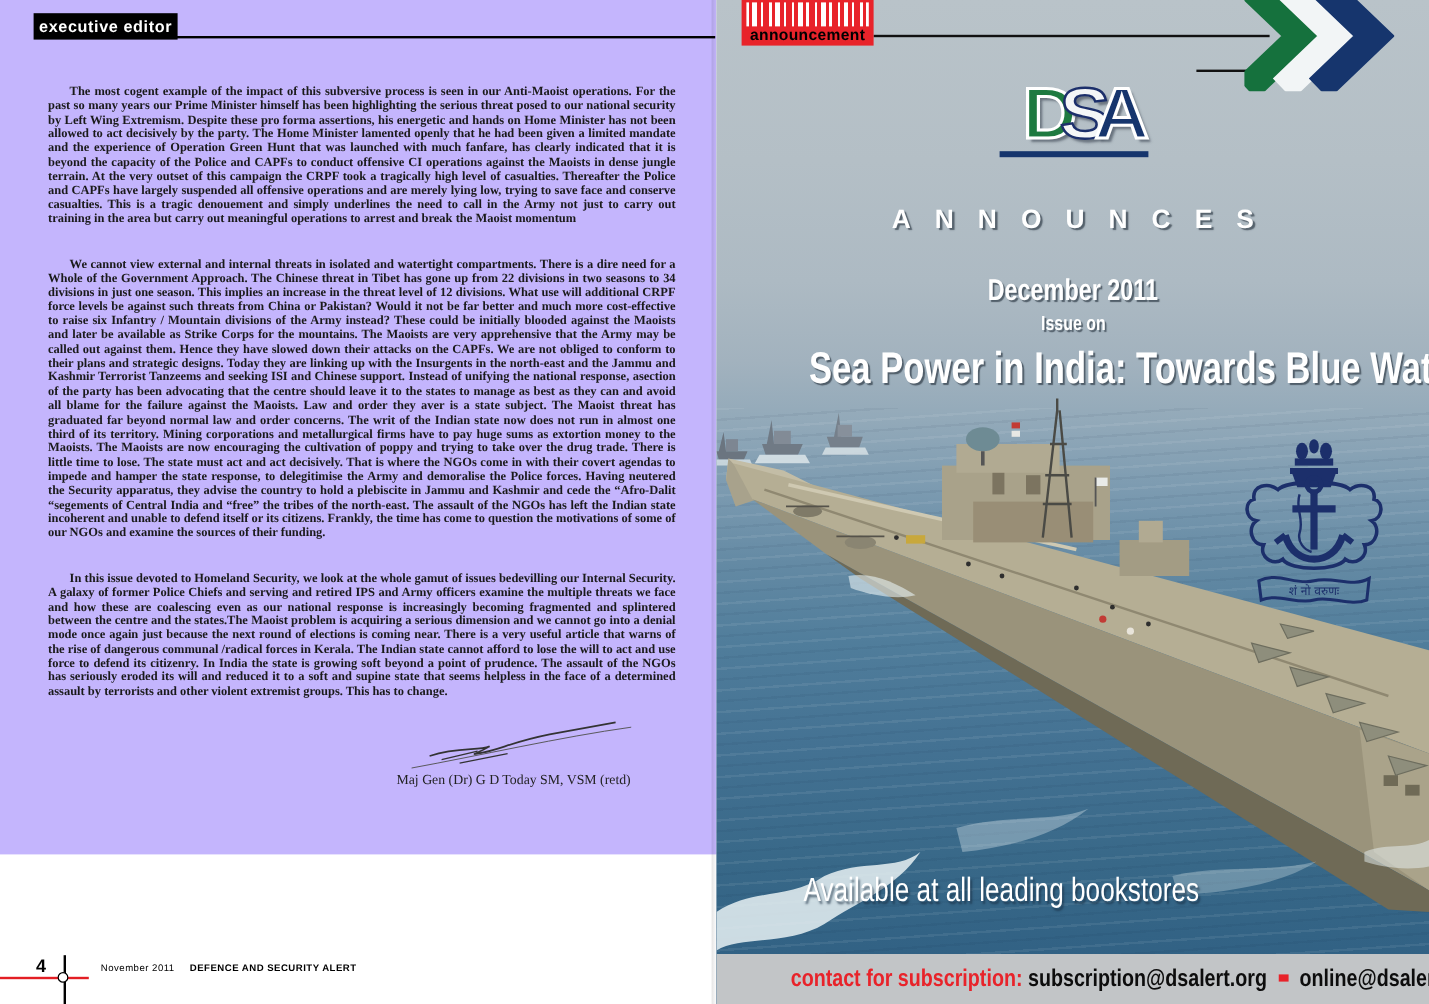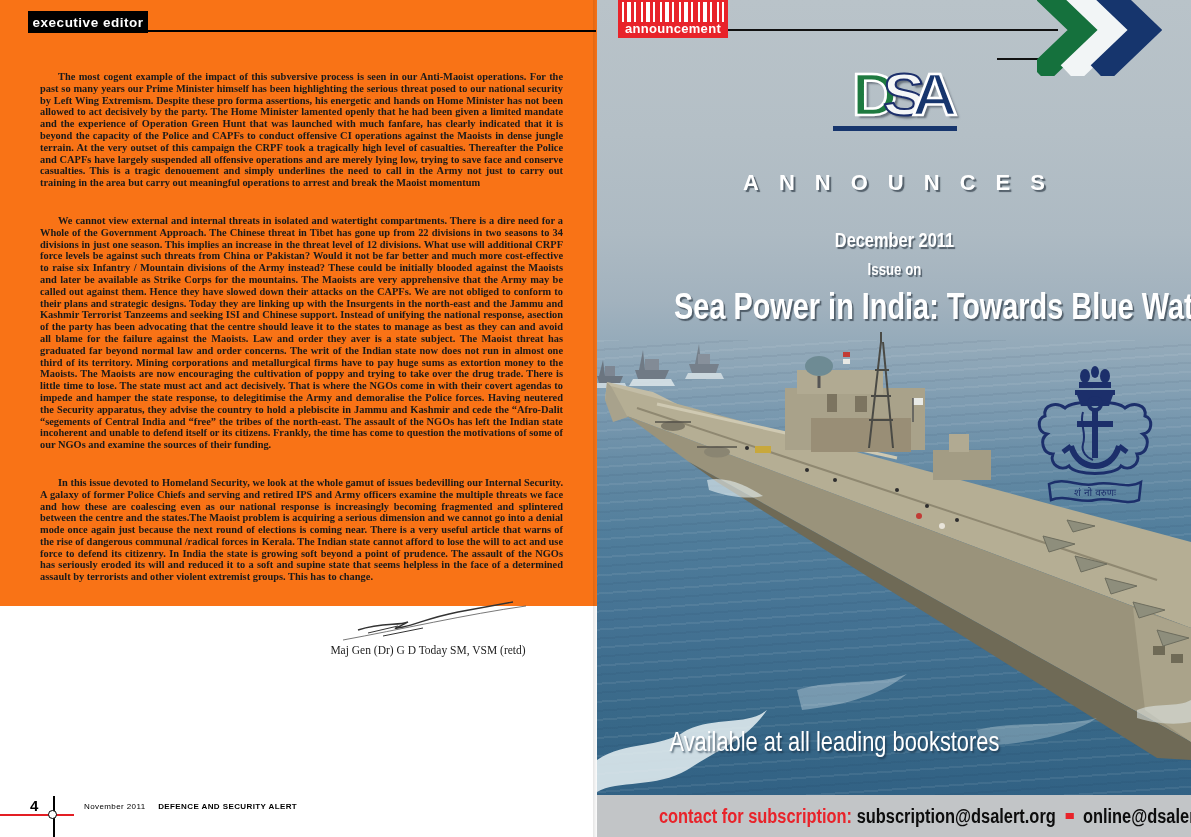--- a/index.html
+++ b/index.html
@@ -1,20 +1,20 @@
 <!DOCTYPE html>
 <html><head>
 <meta charset="utf-8">
 <style>
   * { margin:0; padding:0; box-sizing:border-box; }
   html,body { width:1191px; height:837px; background:#ffffff; font-family:"Liberation Sans", sans-serif; }
   #spread { position:relative; width:1191px; height:837px; background:#ffffff; overflow:hidden; }
 
   
-  #left-page { position:absolute; left:0; top:0; width:597px; height:606px; background:#f97316; }
+  #left-page { position:absolute; left:0; top:0; width:597px; height:712px; background:#c4b5fd; }
   .exec-box { position:absolute; left:28px; top:11px; width:120px; height:22px; background:#000;
               color:#fff; font-weight:bold; font-size:13.5px; letter-spacing:0.5px;
               display:flex; align-items:center; justify-content:center; }
   .exec-line { position:absolute; left:146px; top:30px; width:450px; height:2px; background:#000; }
 
   .text-col { position:absolute; left:40px; top:71px; width:523px;
               font-family:"Liberation Serif", serif; font-size:10.4px; line-height:11.8px;
               color:#1a1a1a; text-align:justify;font-weight:bold; }
   .text-col p { text-indent:18px; margin-bottom:26px; }
 
@@ -42,21 +42,21 @@
   
   #right-page::after { content:""; position:absolute; left:0; top:340px; right:0; bottom:42px;
       background:repeating-linear-gradient(176deg, rgba(255,255,255,0.07) 0 2px, rgba(0,0,0,0.0) 2px 9px,
                  rgba(0,20,50,0.05) 9px 11px, rgba(0,0,0,0) 11px 18px);
       pointer-events:none; }
 
   .ann-box { position:absolute; left:21px; top:0; width:110px; height:38px; background:#e8232a; z-index:5; }
   .ann-barcode { position:absolute; left:4px; top:2px; right:4px; height:20px;
       background:repeating-linear-gradient(90deg,#fff 0 2px, rgba(255,255,255,0) 2px 5px,
                  #fff 5px 9px, rgba(255,255,255,0) 9px 12px, #fff 12px 14px, rgba(255,255,255,0) 14px 19px); }
-  .ann-label { position:absolute; left:0; right:0; bottom:2px; text-align:center; color:#ffffff;
+  .ann-label { position:absolute; left:0; right:0; bottom:2px; text-align:center; color:#000000;
       font-weight:bold; font-size:13px; letter-spacing:0.3px; }
   .ann-line { position:absolute; left:131px; top:29px; width:330px; height:1.5px; background:#111; z-index:4; }
   .chev-underline { position:absolute; left:400px; top:58px; width:120px; height:1.5px; background:#111; z-index:4; }
   .chevrons { position:absolute; left:440px; top:-16px; z-index:4; }
 
   .head-zone { position:absolute; left:0; top:0; width:594px; z-index:6; text-align:center; color:#fff; }
   .cond { display:inline-block; transform:scaleX(0.78); transform-origin:center; white-space:nowrap; }
   .shadowed { text-shadow:2px 2px 1px rgba(60,72,84,0.8); }
 
   .logo-row { position:absolute; left:0; width:594px; top:66px; text-align:center;padding-left:17px; }
@@ -64,21 +64,21 @@
       letter-spacing:-4px; -webkit-text-stroke:2.5px #ffffff;
       text-shadow:3px 3px 2px rgba(45,55,70,0.55); transform:scaleX(1.05); }
   .logo-d { color:#1e7a40; }
   .logo-s { color:#f4f6f7; -webkit-text-stroke:2px #1c2f6b; margin-left:-8px; }
   .logo-a { color:#16356d; margin-left:-8px; }
   .logo-underline { position:absolute; left:236px; top:126px; width:124px; height:5px; background:#16356d; }
 
   .tagline  { position:absolute; top:136px; width:594px; font-size:16px; font-weight:bold; }
   .announces{ position:absolute; top:170px; width:594px; font-size:22px; font-weight:bold;
               letter-spacing:20px; padding-left:20px; }
-  .issue-date{ position:absolute; top:228px; width:594px; font-size:21px; font-weight:bold; }
+  .issue-date{ position:absolute; top:228px; width:594px; font-size:25px; font-weight:bold; }
   .issue-on  { position:absolute; top:260px; width:594px; font-size:17px; font-weight:bold; }
   .issue-title{ position:absolute; top:286px; width:594px; font-size:37px; font-weight:bold; }
 
   .scene { position:absolute; left:0; top:330px; width:594px; height:465px; z-index:2; }
 
   .availability { position:absolute; left:0; top:726px; width:474px; text-align:center; z-index:6;
       color:#fff; font-size:28px; font-weight:normal; text-shadow:2px 2px 2px rgba(20,40,60,0.6); }
 
   .contact-bar { position:absolute; left:0; bottom:0; width:696px; height:42px; background:#c2c5c7; z-index:7;
       display:flex; align-items:center; justify-content:center; }

